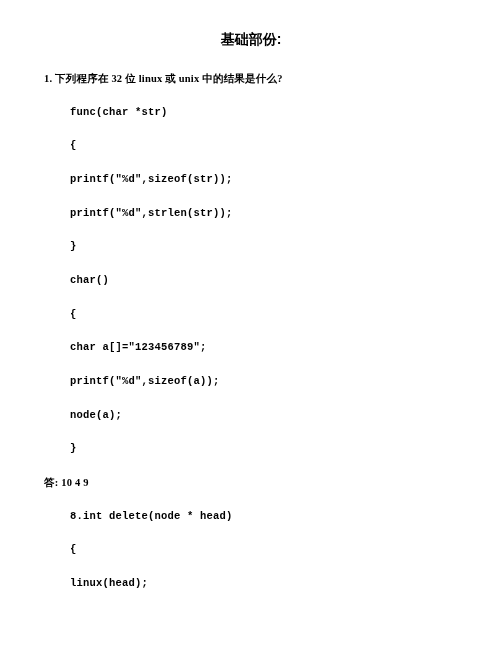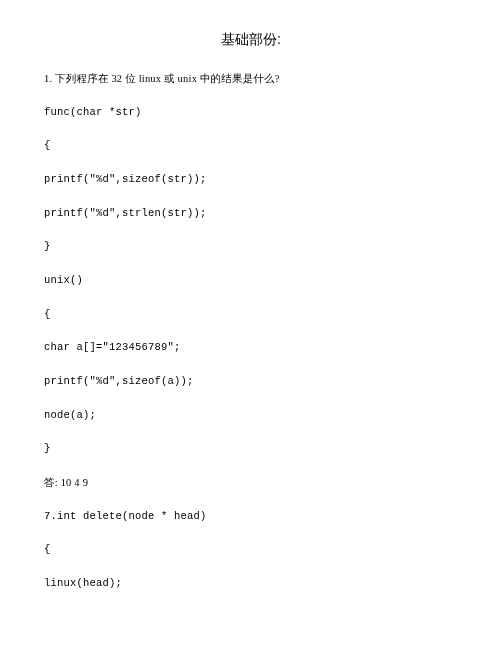--- a/index.html
+++ b/index.html
@@ -13,47 +13,49 @@
       background: #ffffff;
       font-family: "SimSun", "宋体", serif;
       font-size: 11px;
       color: #000000;
       padding: 30px 44px 20px 44px;
       line-height: 1.3;
     }
     h1 {
       text-align: center;
       font-size: 14px;
-      font-weight: normal;
+      font-weight: bold;
       margin-bottom: 24px;
       font-family: "SimHei", "黑体", sans-serif;
     }
     .line {
       margin-bottom: 20px;
       font-size: 10.5px;
       letter-spacing: 0.2px;
+      font-weight: bold;
     }
     .code {
       font-family: "Courier New", "SimSun", monospace;
       font-size: 10.5px;
+      margin-left: 26px;
     }
   </style>
 </head>
 <body>
 
 <h1>基础部份:</h1>
 
 <div class="line">1. 下列程序在 32 位 linux 或 unix 中的结果是什么?</div>
 <div class="line code">func(char *str)</div>
 <div class="line code">{</div>
 <div class="line code">printf("%d",sizeof(str));</div>
 <div class="line code">printf("%d",strlen(str));</div>
 <div class="line code">}</div>
-<div class="line code">unix()</div>
+<div class="line code">char()</div>
 <div class="line code">{</div>
 <div class="line code">char a[]="123456789";</div>
 <div class="line code">printf("%d",sizeof(a));</div>
 <div class="line code">node(a);</div>
 <div class="line code">}</div>
 <div class="line">答: 10 4 9</div>
-<div class="line code">7.int delete(node * head)</div>
+<div class="line code">8.int delete(node * head)</div>
 <div class="line code">{</div>
 <div class="line code">linux(head);</div>
 
 </body></html>

